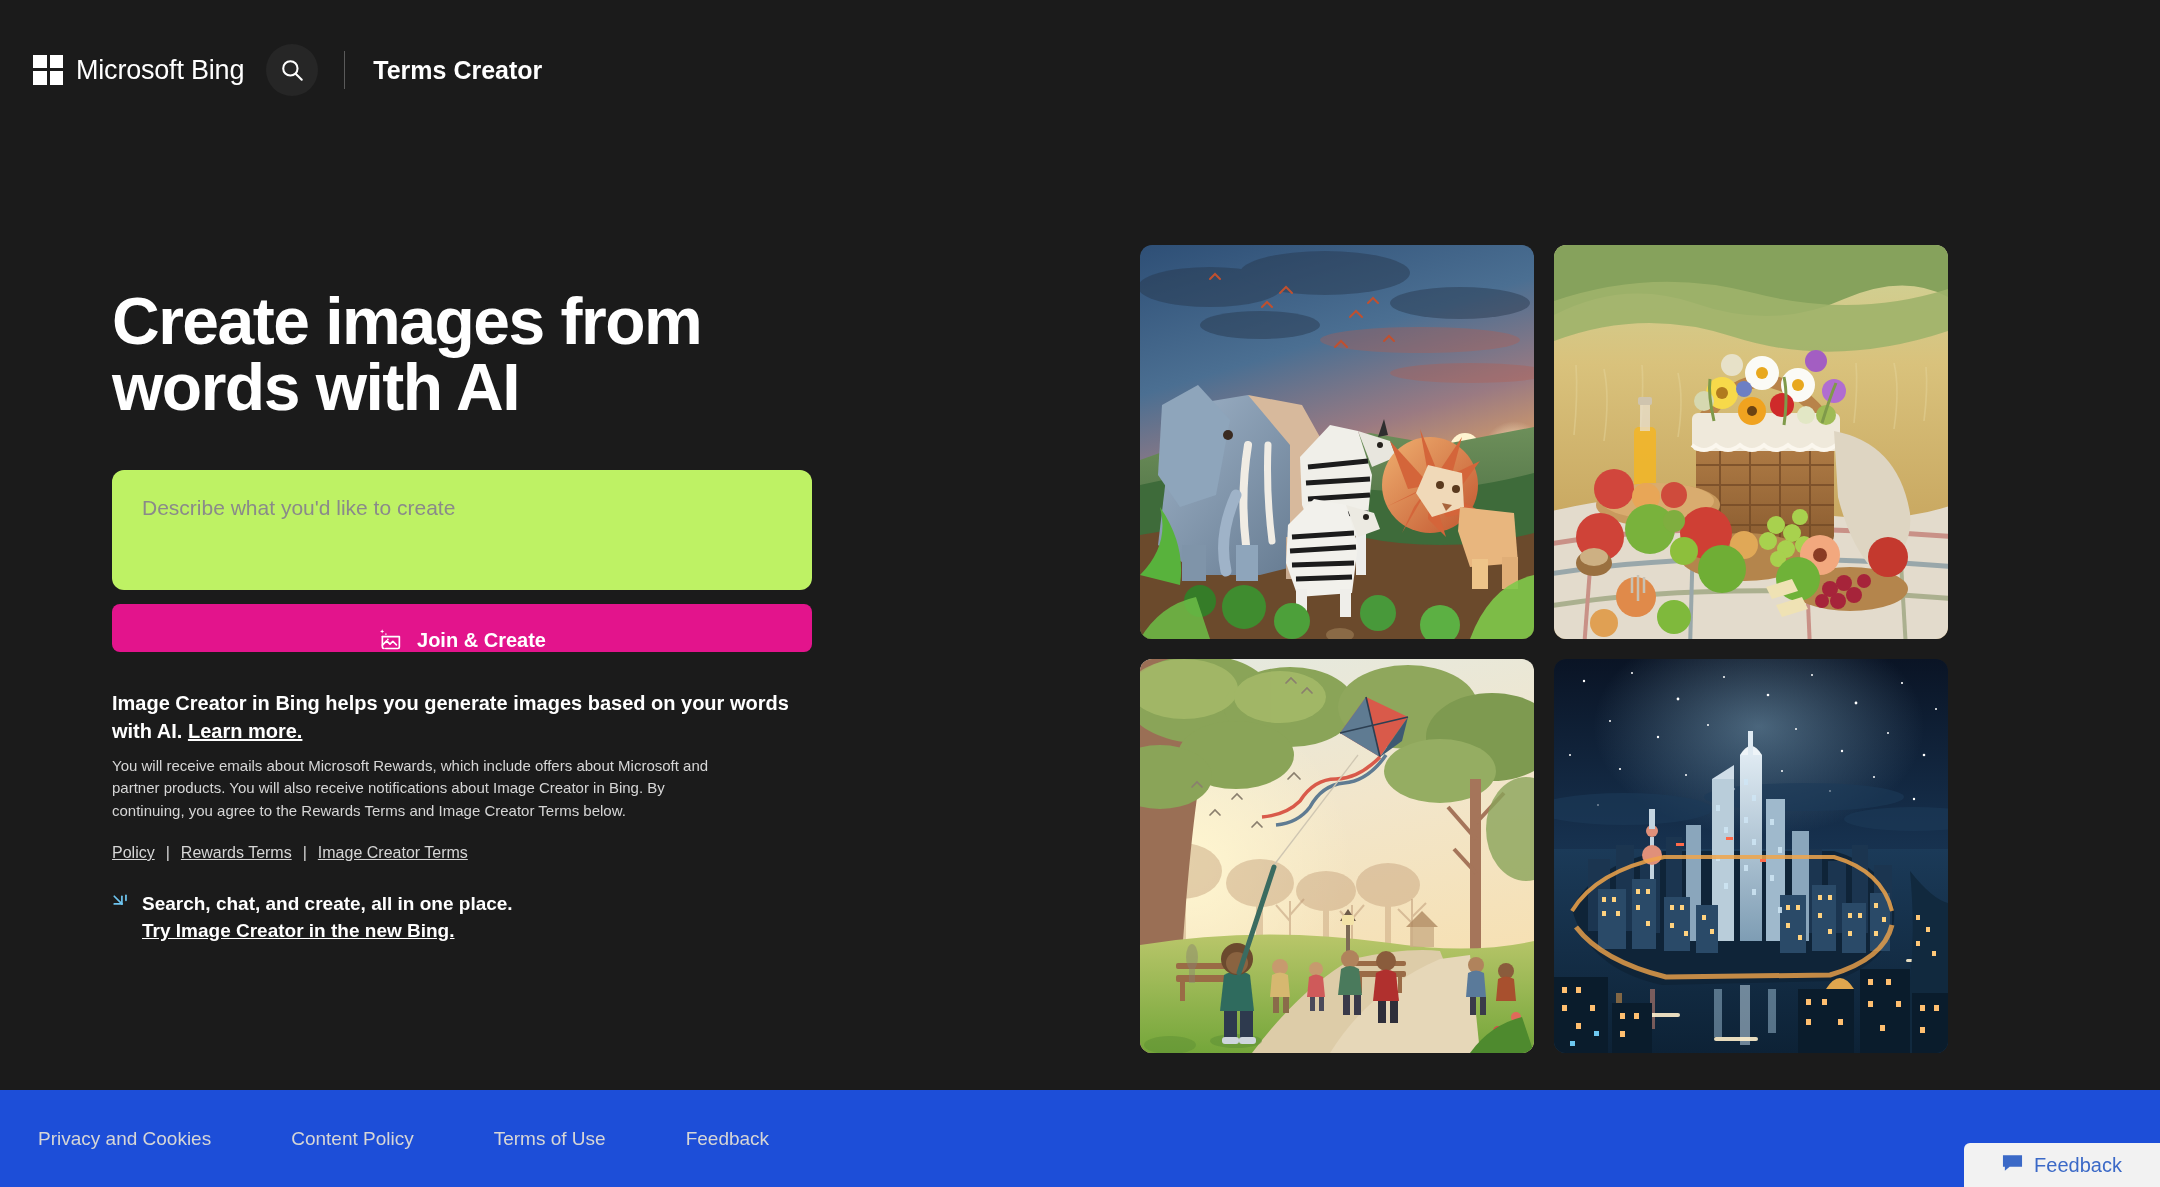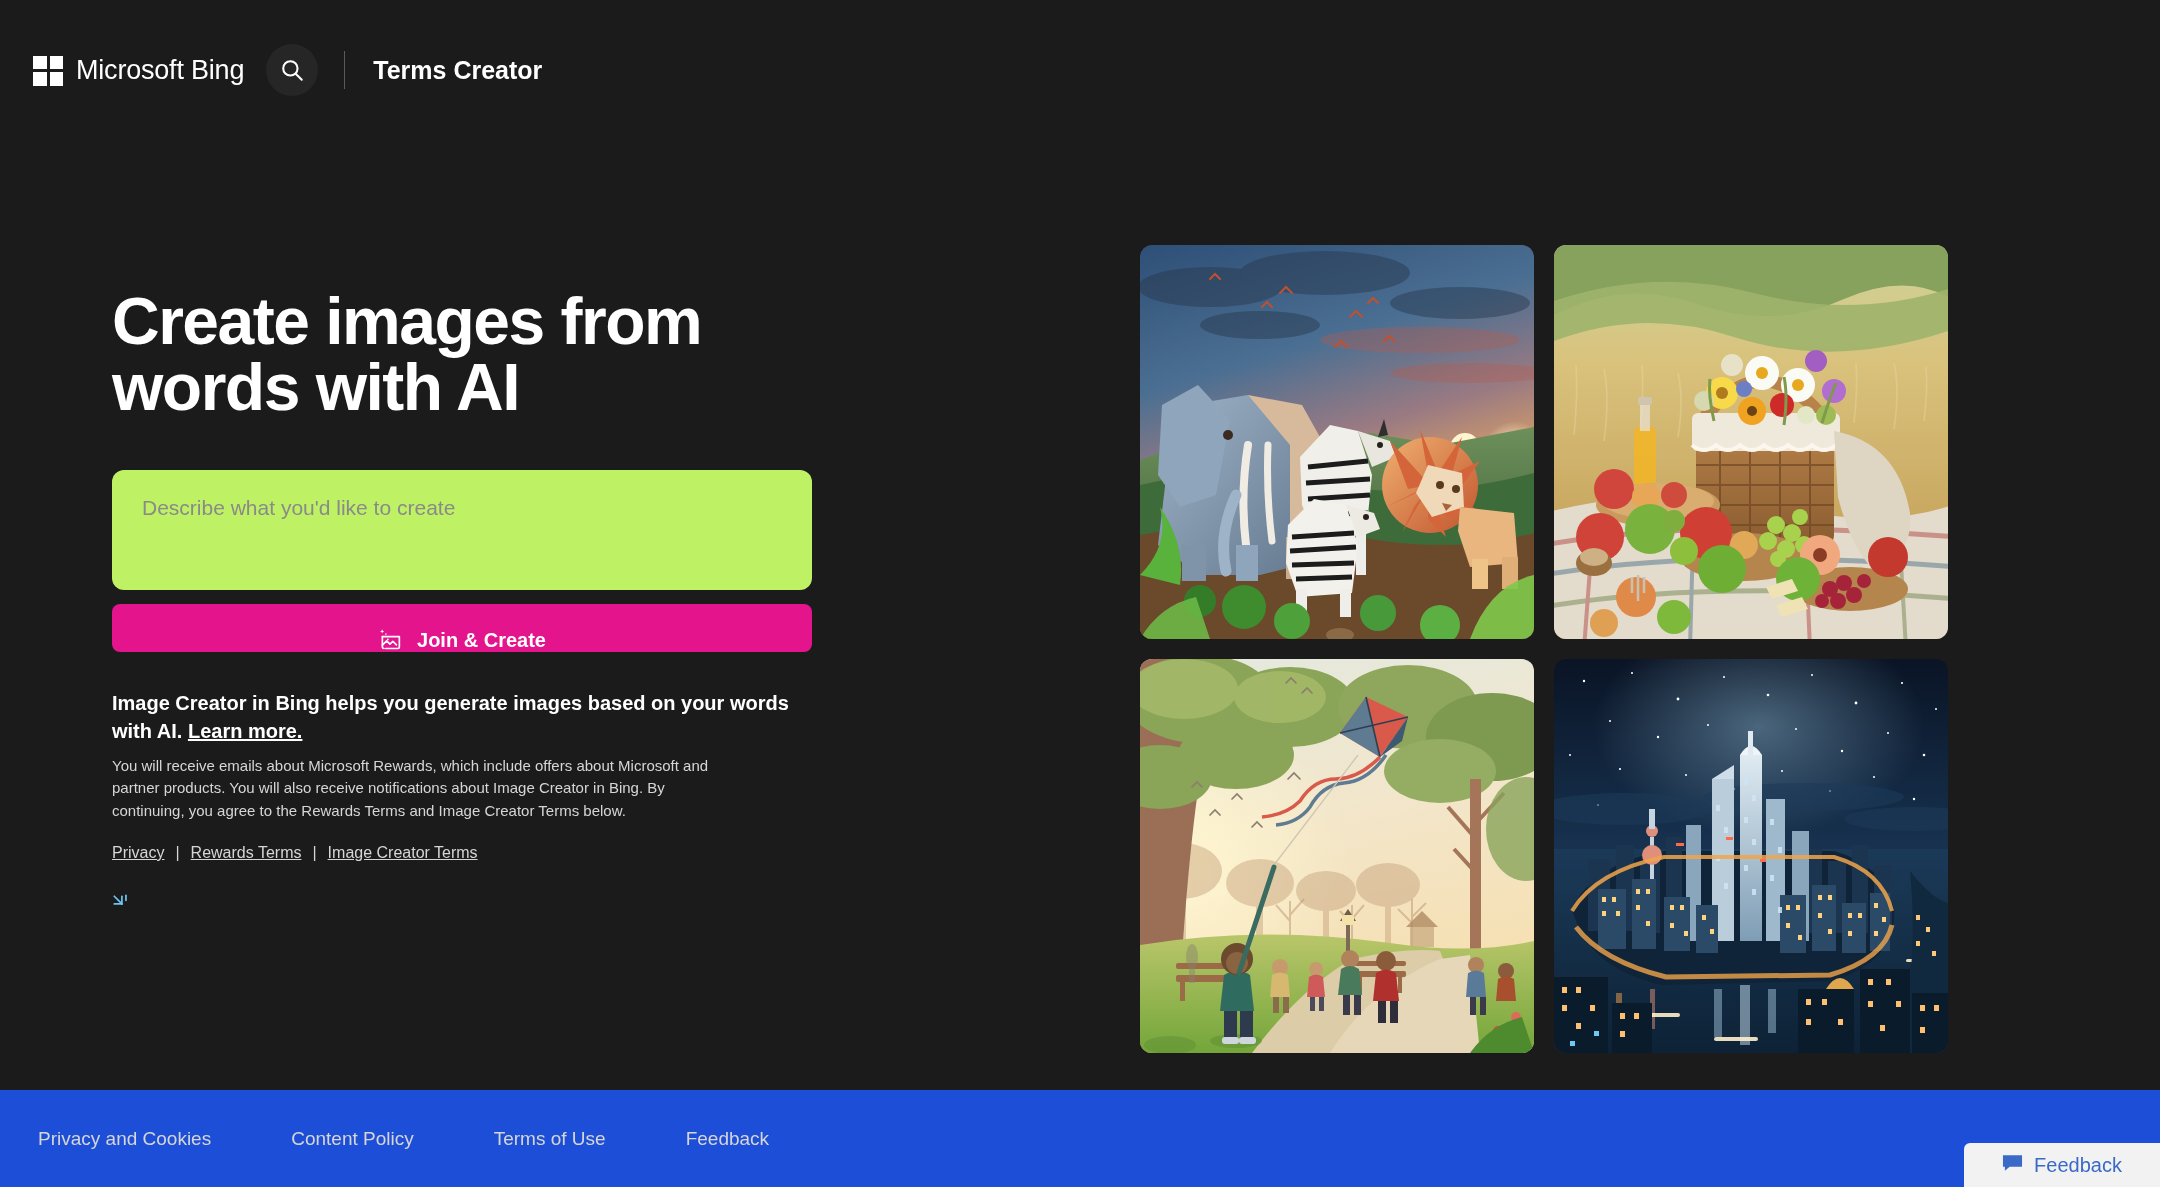--- a/index.html
+++ b/index.html
@@ -21,21 +21,21 @@
   .header {
     height: 140px;
     display: flex;
     align-items: center;
     padding-left: 33px;
     gap: 0;
   }
 
   .ms-logo-group {
     display: flex;
-    align-items: flex-end;
+    align-items: flex-start;
     gap: 13px;
     text-decoration: none;
   }
 
   .ms-squares {
     width: 30px;
     height: 30px;
     display: grid;
     grid-template-columns: 1fr 1fr;
     grid-template-rows: 1fr 1fr;
@@ -311,36 +311,40 @@
       <span>Join &amp; Create</span>
     </button>
 
     <p class="desc-strong">
       <span>Image Creator in Bing helps you generate images based on your words with AI. </span><a href="#">Learn more.</a>
     </p>
 
     <p class="legal">You will receive emails about Microsoft Rewards, which include offers about Microsoft and partner products. You will also receive notifications about Image Creator in Bing. By continuing, you agree to the Rewards Terms and Image Creator Terms below.</p>
 
     <div class="terms-row">
-      <a href="#">Privacy</a>
+      <a href="#">Policy</a>
       <span class="terms-sep">|</span>
       <a href="#">Rewards Terms</a>
       <span class="terms-sep">|</span>
       <a href="#">Image Creator Terms</a>
     </div>
 
     <div class="promo">
       <span class="promo-icon">
         <svg width="18" height="18" viewBox="0 0 20 20" fill="none" stroke="#6ec5f0" stroke-width="1.9" stroke-linecap="round">
           <line x1="2.5" y1="2.5" x2="11" y2="11"></line>
           <line x1="2.5" y1="11" x2="11" y2="11"></line>
           <line x1="11" y1="2.5" x2="11" y2="11"></line>
           <line x1="15.5" y1="1.5" x2="15.5" y2="7"></line>
         </svg>
       </span>
+      <div class="promo-text">
+        <div>Search, chat, and create, all in one place.</div>
+        <a href="#">Try Image Creator in the new Bing.</a>
+      </div>
     </div>
   </div>
 
   <div class="grid">
 
     <div class="tile">
       <svg viewBox="0 0 394 394" preserveAspectRatio="xMidYMid slice">
         <defs>
           <linearGradient id="sky1" x1="0" y1="0" x2="0.3" y2="1">
             <stop offset="0%" stop-color="#2e4f76"></stop>

